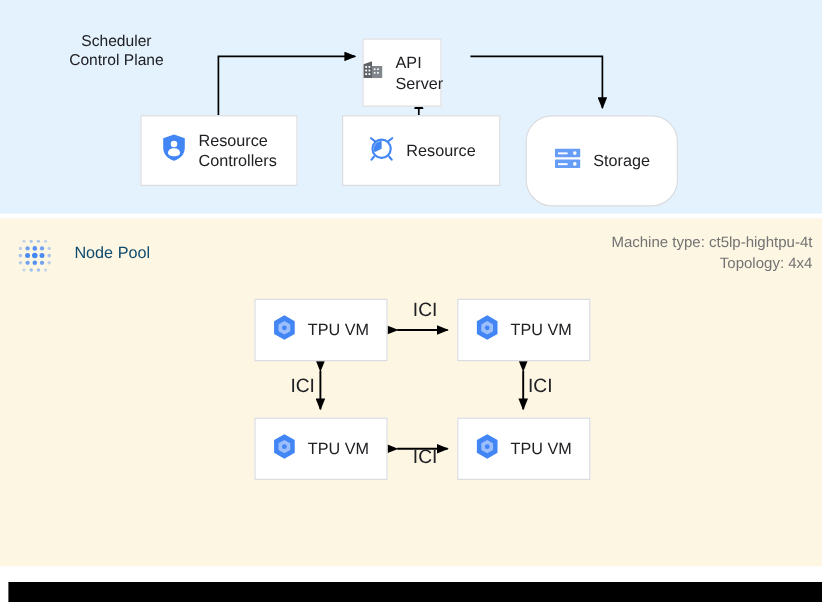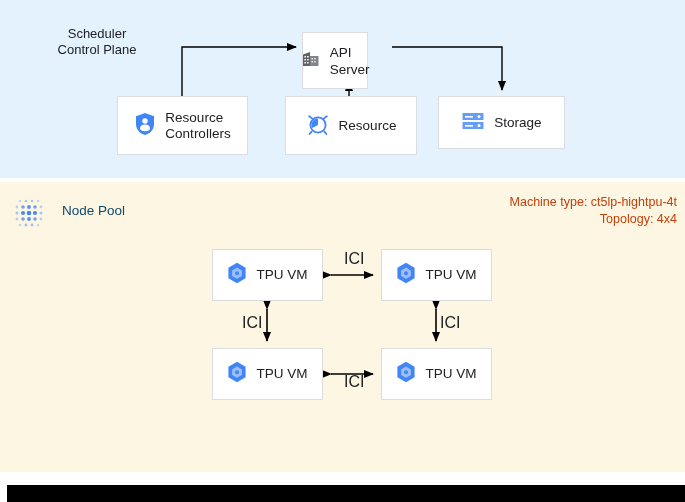--- a/index.html
+++ b/index.html
@@ -77,21 +77,21 @@
     width: 36px;
     height: 36px;
   }
   #machine-meta {
     position: absolute;
     right: 8px;
     top: 194px;
     text-align: right;
     font-size: 12.5px;
     line-height: 17px;
-    color: #c2410c;
+    color: #737373;
     white-space: pre-line;
   }
 
   
   .node-box {
     position: absolute;
     box-sizing: border-box;
     background: #ffffff;
     border: 1px solid #dadce0;
     display: flex;
@@ -110,21 +110,21 @@
   .node-box .node-icon {
     flex: 0 0 auto;
     display: block;
   }
 
   
   #box-api-server   { left: 302px; top: 32px;  width: 66px;  height: 57px; }
   #box-api-server .node-label { line-height: 17px; }
   #box-resource-controllers { left: 117px; top: 96px; width: 131px; height: 59px; }
   #box-scheduler    { left: 285px; top: 96px;  width: 132px; height: 59px; }
-  #box-storage      { left: 438px; top: 96px;  width: 127px; height: 53px; }
+  #box-storage      { left: 438px; top: 96px;  width: 127px; height: 76px; border-radius: 22px; }
 
   
   #box-tpu-vm-0 { left: 212px; top: 249px; width: 111px; height: 52px; }
   #box-tpu-vm-1 { left: 381px; top: 249px; width: 111px; height: 52px; }
   #box-tpu-vm-2 { left: 212px; top: 348px; width: 111px; height: 52px; }
   #box-tpu-vm-3 { left: 381px; top: 348px; width: 111px; height: 52px; }
 
   
   #connectors {
     position: absolute;

